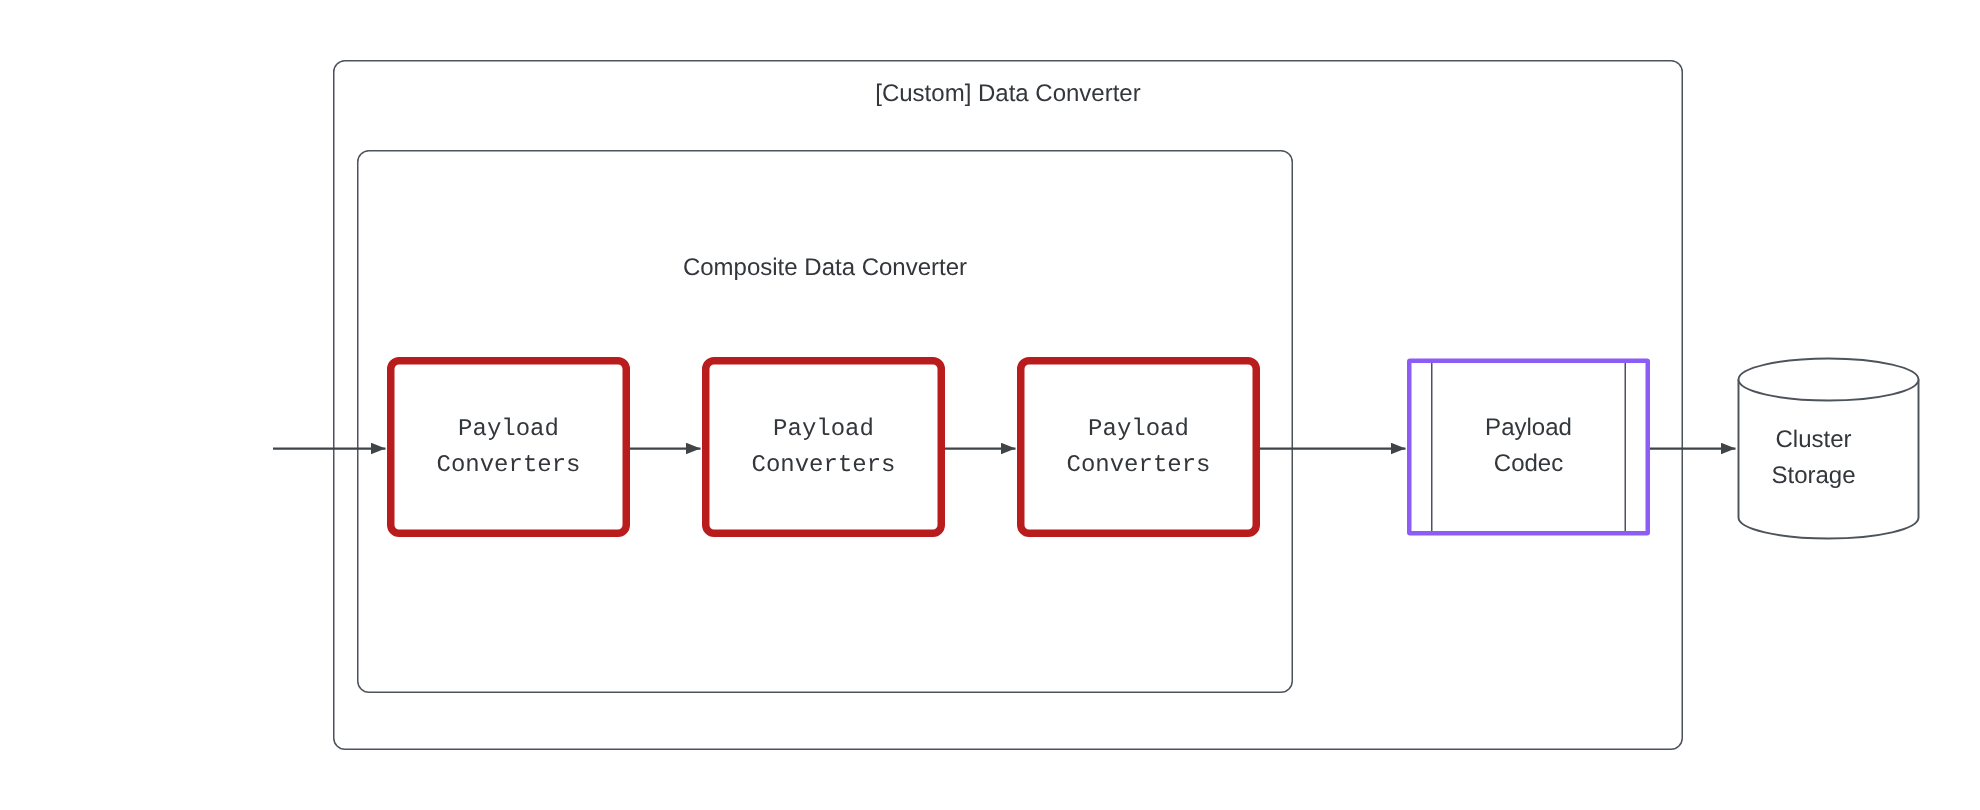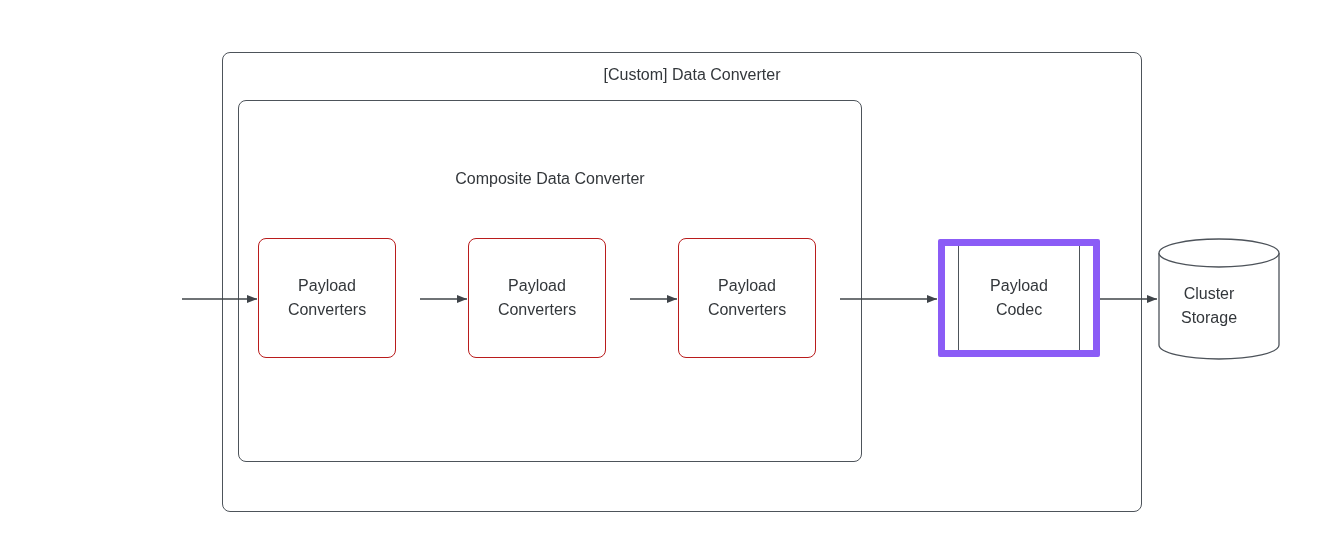--- a/index.html
+++ b/index.html
@@ -11,21 +11,21 @@
     font-family: "Liberation Sans", sans-serif;
     color: #33373b;
     overflow: hidden;
   }
   .container-box {
     position: absolute;
     border: 1px solid #4d535a;
     border-radius: 8px;
     background: transparent;
   }
-  .outer-box { left: 222px; top: 52px; width: 898px; height: 458px; padding-left: 20px; }
+  .outer-box { left: 222px; top: 40px; width: 898px; height: 458px; }
   .inner-box { left: 238px; top: 100px; width: 622px; height: 360px; }
   .box-title {
     font-size: 16px;
     text-align: center;
     color: #33373b;
   }
   .outer-box .box-title { margin-top: 13px; }
   .inner-box .box-title { margin-top: 69px; }
 
   .shape {
@@ -39,37 +39,38 @@
     position: absolute;
     inset: 0;
     display: flex;
     align-items: center;
     justify-content: center;
     text-align: center;
   }
 
   .payload-box {
     top: 238px;
-    width: 138px;
+    width: 162px;
     height: 120px;
-    border: 1px solid #b91c1c;
+    border: 5px solid #b91c1c;
     border-radius: 8px;
     background: #ffffff;
+    font-family: Liberation Mono, monospace;
   }
   .payload-box .shape-label { padding: 0 30px; }
   #payload-1 { left: 258px; }
   #payload-2 { left: 468px; }
   #payload-3 { left: 678px; }
 
   .codec-box {
     left: 938px;
     top: 239px;
     width: 162px;
     height: 118px;
-    border: 7px solid #8b5cf6;
+    border: 3px solid #8b5cf6;
     border-radius: 2px;
     background: #ffffff;
   }
   .codec-box .shape-label { padding: 0 40px; }
   .codec-line {
     position: absolute;
     top: 0;
     bottom: 0;
     width: 1px;
     background: #4d535a;

